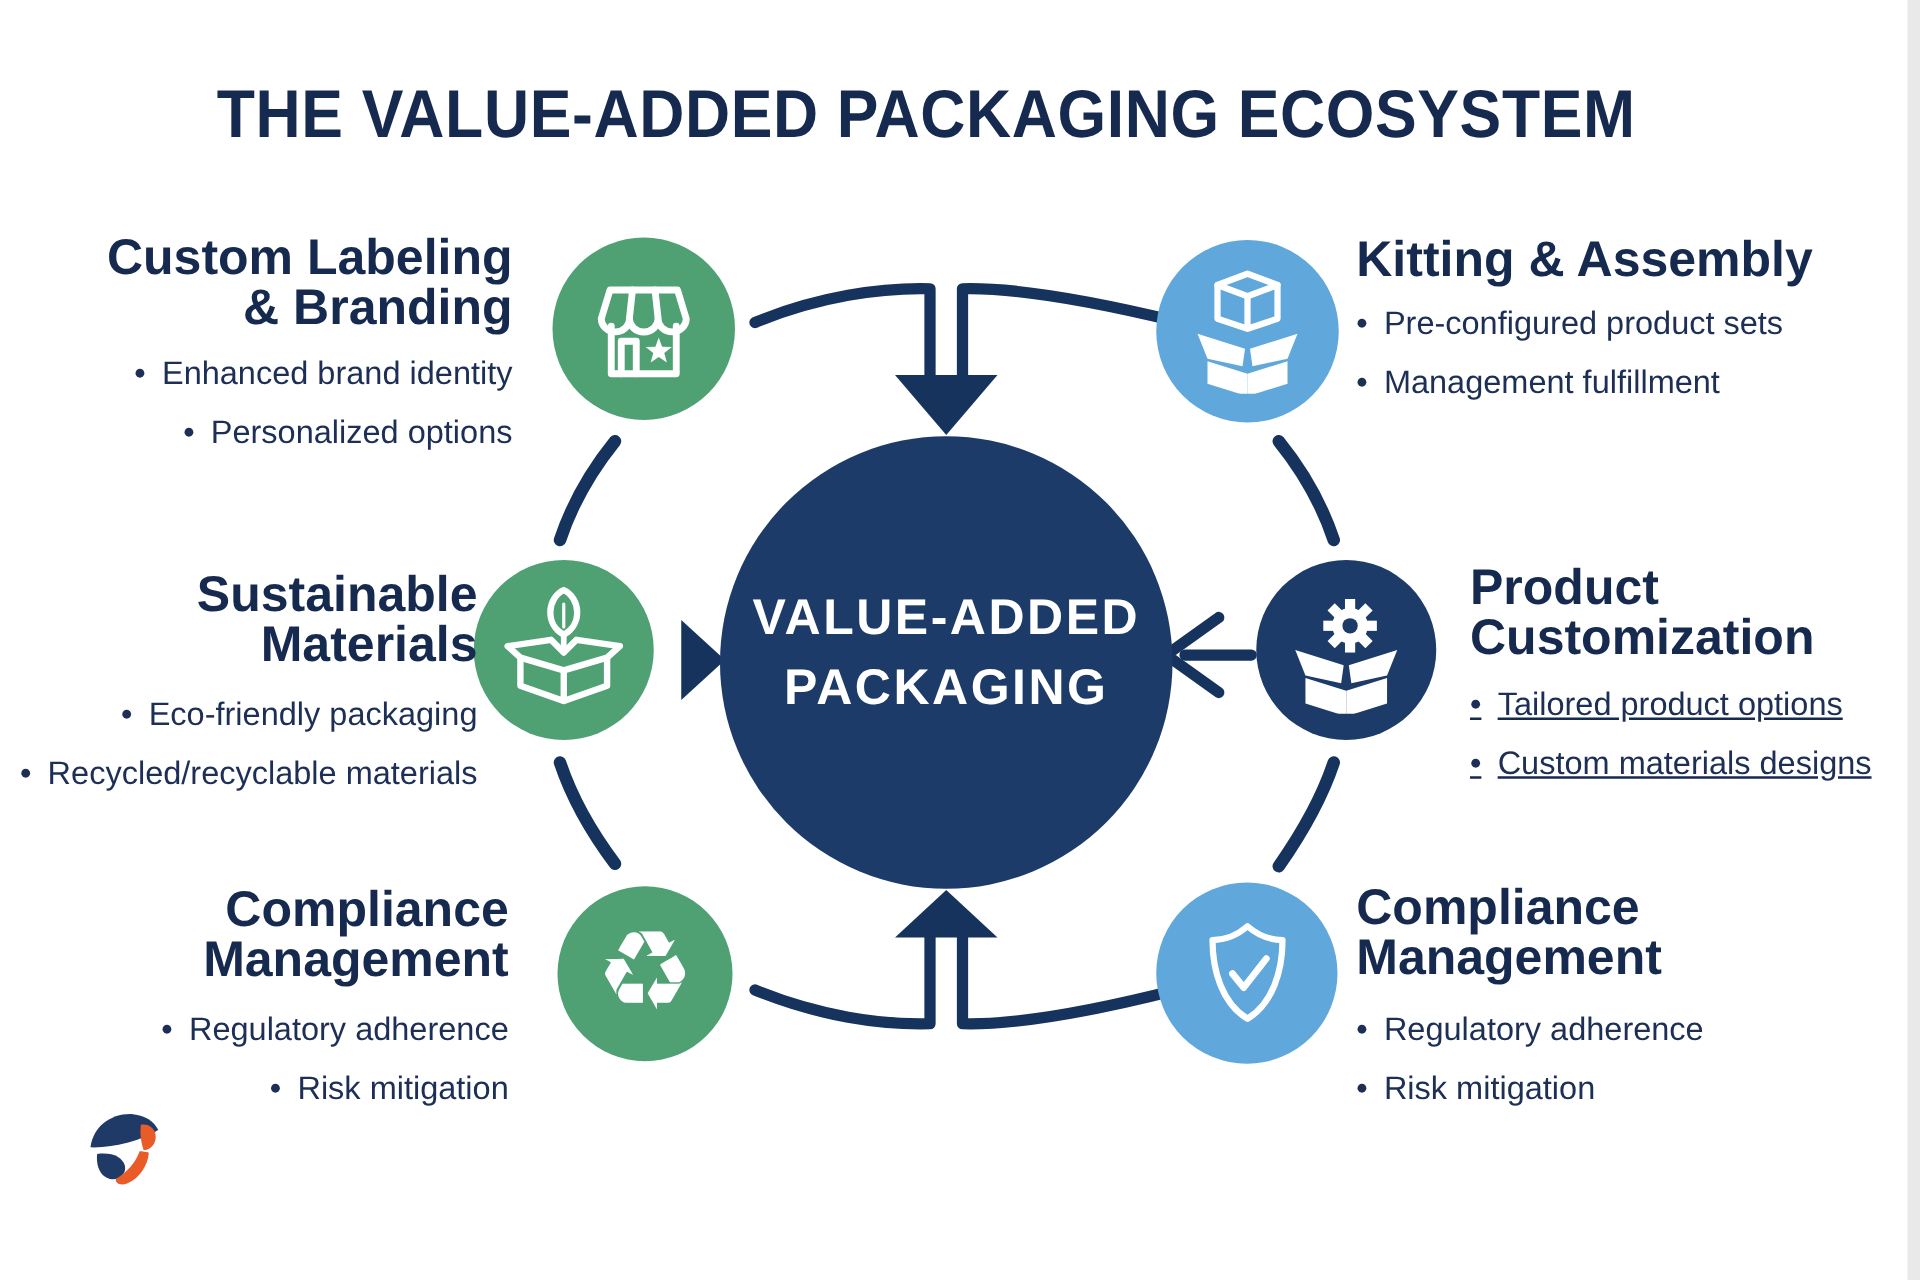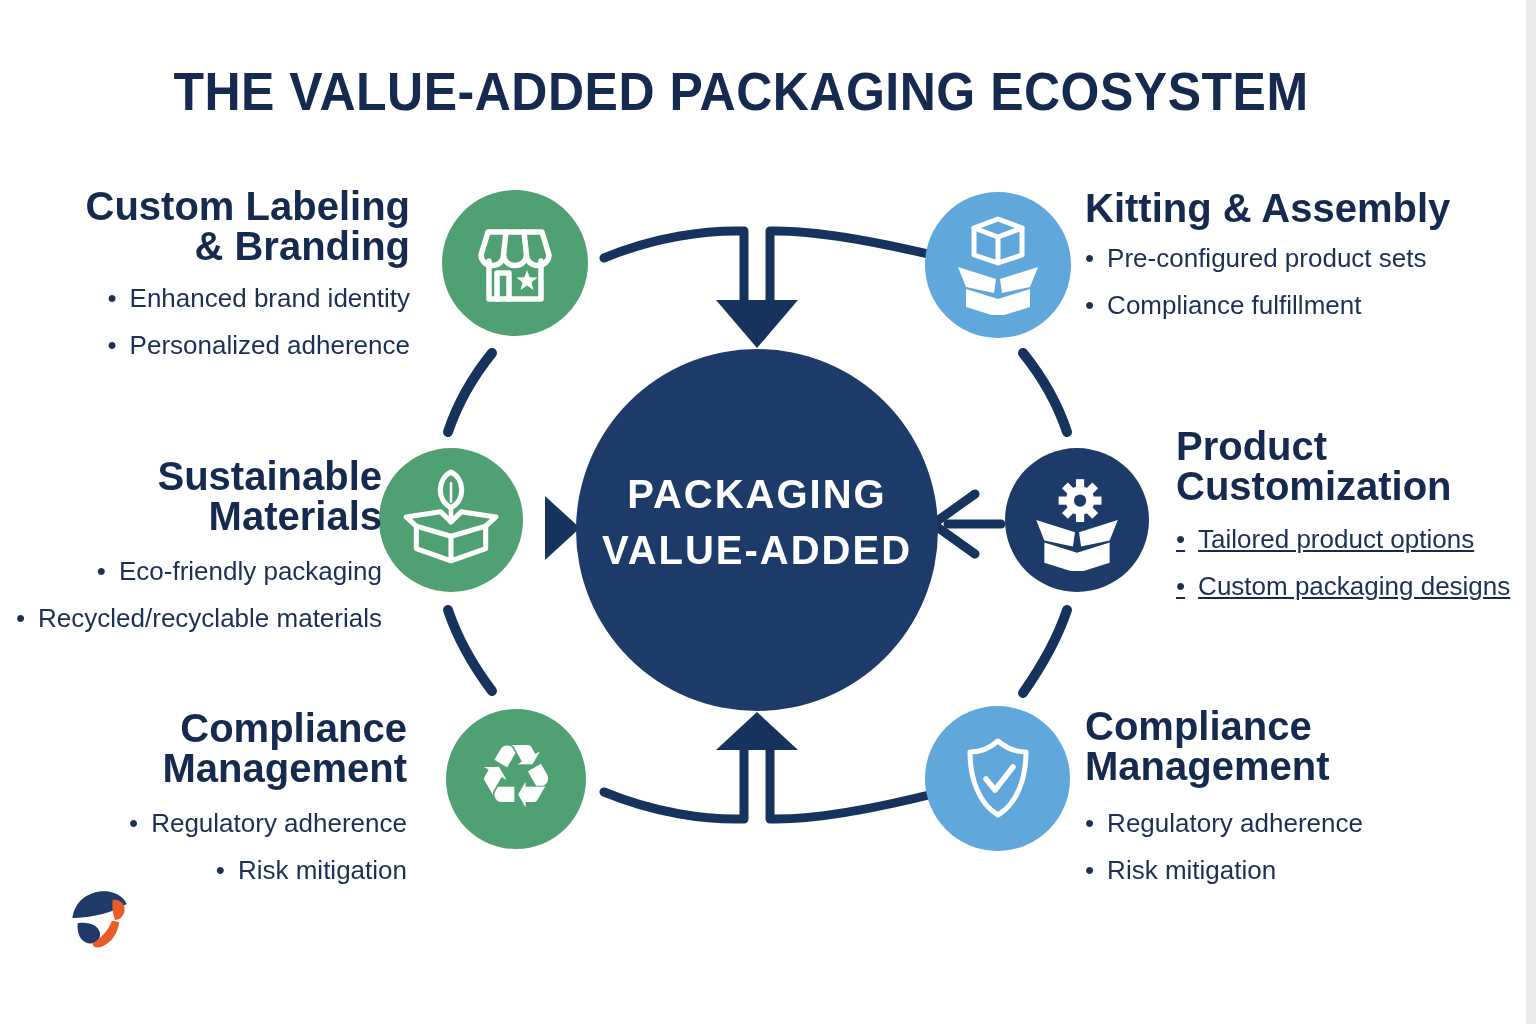--- a/index.html
+++ b/index.html
@@ -46,21 +46,21 @@
   .node-title{font-size:40px;font-weight:800;line-height:40px;color:var(--navy-text,#16294f);}
   .bullets{margin-top:18px;}
   .bullet{font-size:26px;font-weight:400;line-height:29px;margin-bottom:18px;color:#1d2f55;white-space:nowrap;}
   .bullet .dot{font-size:26px;margin-right:13px;color:#1d2f55;}
   
   .nt-custom{top:186px;right:1116px;}
   .nt-kitting{top:188px;left:1085px;}
   .nt-kitting .bullets{margin-top:16px;}
   .nt-sustain{top:456px;right:1144px;}
   .nt-sustain .bullets{margin-top:21px;text-align:right;}
-  .nt-product{top:426px;left:1176px;}
+  .nt-product{top:450px;left:1176px;}
   .nt-product .bullets{margin-top:19px;text-decoration:underline;}
   .nt-comp-l{top:708px;right:1119px;}
   .nt-comp-l .bullets{margin-top:21px;}
   .nt-comp-r{top:706px;left:1085px;}
   .nt-comp-r .bullets{margin-top:23px;}
   
   .logo{position:absolute;left:66px;top:886px;width:68px;height:68px;}
 </style>
 </head>
 <body>
@@ -84,61 +84,61 @@
     <path class="ln" d="M 1001,524 L 948,524"></path>
     <path class="ln" d="M 975,494 L 933,524 L 975,554" stroke-width="10"></path>
 
     <path class="ln ln-thick" d="M 492,353 C 471,379 457,405 448,432"></path>
     <path class="ln ln-thick" d="M 448,610 C 457,637 471,663 492,691"></path>
     <path class="ln ln-thick" d="M 1023,353 C 1044,379 1058,405 1067,432"></path>
     <path class="ln ln-thick" d="M 1067,610 C 1058,637 1044,663 1023,693"></path>
   </svg>
 
   <div class="center-circle">
+    <div class="cline">VALUE-ADDED</div>
     <div class="cline">PACKAGING</div>
-    <div class="cline">VALUE-ADDED</div>
   </div>
 
   <div class="icon-circle bg-green" style="left:442px;top:190px;width:146px;height:146px;">
     <svg width="100" height="100" viewBox="-50 -50 100 100">
       <path class="strokew" stroke-width="5.5" d="M -27,-31 L 27,-31 L 34,-8 A 11.3 10.5 0 0 1 11.4,-8 A 11.3 10.5 0 0 1 -11.4,-8 A 11.3 10.5 0 0 1 -34,-8 Z"></path>
       <path class="strokew" stroke-width="5.5" d="M -9,-31 L -11.4,-9 M 9,-31 L 11.4,-9"></path>
       <path class="strokew" stroke-width="5.5" d="M -26,-2 L -26,36 L 26,36 L 26,-2"></path>
       <path class="strokew" stroke-width="5.5" d="M -18,36 L -18,10 L -6,10 L -6,36"></path>
       <polygon class="fillw" points="12,7 14.7,14.3 22.5,14.6 16.4,19.4 18.5,26.9 12,22.6 5.5,26.9 7.6,19.4 1.5,14.6 9.3,14.3"></polygon>
     </svg>
   </div>
   <div class="node-text align-right nt-custom">
     <div class="node-title">
       <div>Custom Labeling</div>
       <div>&amp; Branding</div>
     </div>
     <div class="bullets">
       <div class="bullet"><span class="dot">•</span><span>Enhanced brand identity</span></div>
-      <div class="bullet"><span class="dot">•</span><span>Personalized adherence</span></div>
+      <div class="bullet"><span class="dot">•</span><span>Personalized options</span></div>
     </div>
   </div>
 
   <div class="icon-circle bg-blue" style="left:925px;top:192px;width:146px;height:146px;">
     <svg width="100" height="100" viewBox="-50 -50 100 100">
       <path class="strokew" stroke-width="5" d="M 0,-46 L 24,-37 L 0,-28 L -24,-37 Z"></path>
       <path class="strokew" stroke-width="5" d="M -24,-37 L -24,-10 L 0,-2 L 24,-10 L 24,-37 M 0,-28 L 0,-2"></path>
       <polygon class="fillw" points="-2,14 -40,2 -32,22 -4,28"></polygon>
       <polygon class="fillw" points="2,14 40,2 32,22 4,28"></polygon>
       <polygon class="fillw" points="-32,24 0,34 0,52 -32,42"></polygon>
       <polygon class="fillw" points="32,24 0,34 0,52 32,42"></polygon>
     </svg>
   </div>
   <div class="node-text align-left nt-kitting">
     <div class="node-title">
       <div>Kitting &amp; Assembly</div>
     </div>
     <div class="bullets">
       <div class="bullet"><span class="dot">•</span><span>Pre-configured product sets</span></div>
-      <div class="bullet"><span class="dot">•</span><span>Compliance fulfillment</span></div>
+      <div class="bullet"><span class="dot">•</span><span>Management fulfillment</span></div>
     </div>
   </div>
 
   <div class="icon-circle bg-green" style="left:379px;top:448px;width:144px;height:144px;">
     <svg width="102" height="102" viewBox="-50 -50 100 100">
       <path class="strokew" stroke-width="5" d="M -34,6 L -44,-3 L -10,-8 L 0,2 L 10,-8 L 44,-3 L 34,6 L 0,16 Z"></path>
       <path class="strokew" stroke-width="5" d="M -34,6 L -34,28 L 0,40 L 34,28 L 34,6 M 0,16 L 0,40"></path>
       <path class="strokew" stroke-width="4.5" d="M 0,2 L 0,-12"></path>
       <path class="strokew" stroke-width="5" d="M 0,-12 C -15,-20 -13,-41 0,-47 C 13,-41 15,-20 0,-12 Z"></path>
       <path class="strokew" stroke-width="2.5" d="M 0,-18 L 0,-36"></path>
@@ -175,21 +175,21 @@
       <polygon class="fillw" points="32,22 0,32 0,52 32,42"></polygon>
     </svg>
   </div>
   <div class="node-text align-left nt-product">
     <div class="node-title">
       <div>Product</div>
       <div>Customization</div>
     </div>
     <div class="bullets">
       <div class="bullet"><span class="dot">•</span><span>Tailored product options</span></div>
-      <div class="bullet"><span class="dot">•</span><span>Custom packaging designs</span></div>
+      <div class="bullet"><span class="dot">•</span><span>Custom materials designs</span></div>
     </div>
   </div>
 
   <div class="icon-circle bg-green" style="left:446px;top:709px;width:140px;height:140px;">
     <span class="recycle-glyph">♻</span>
   </div>
   <div class="node-text align-right nt-comp-l">
     <div class="node-title">
       <div>Compliance</div>
       <div>Management</div>

